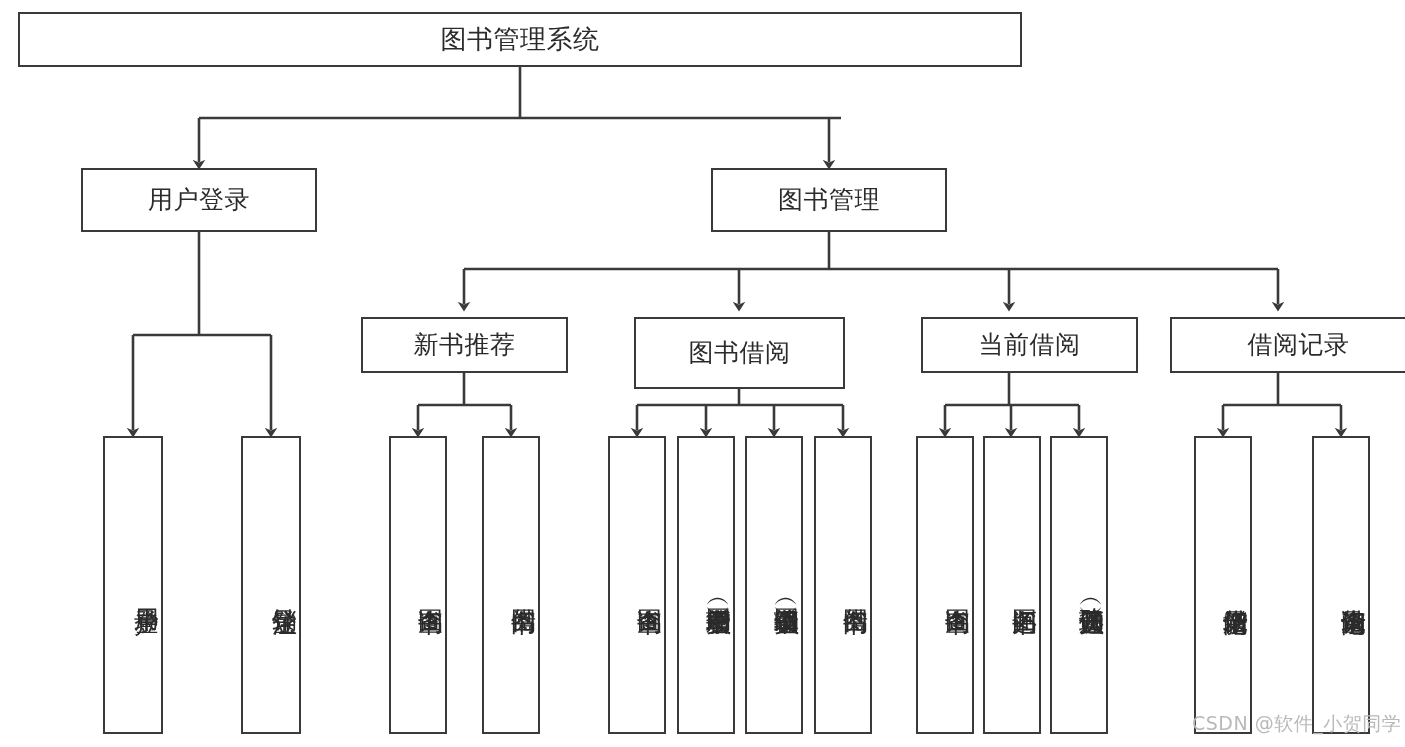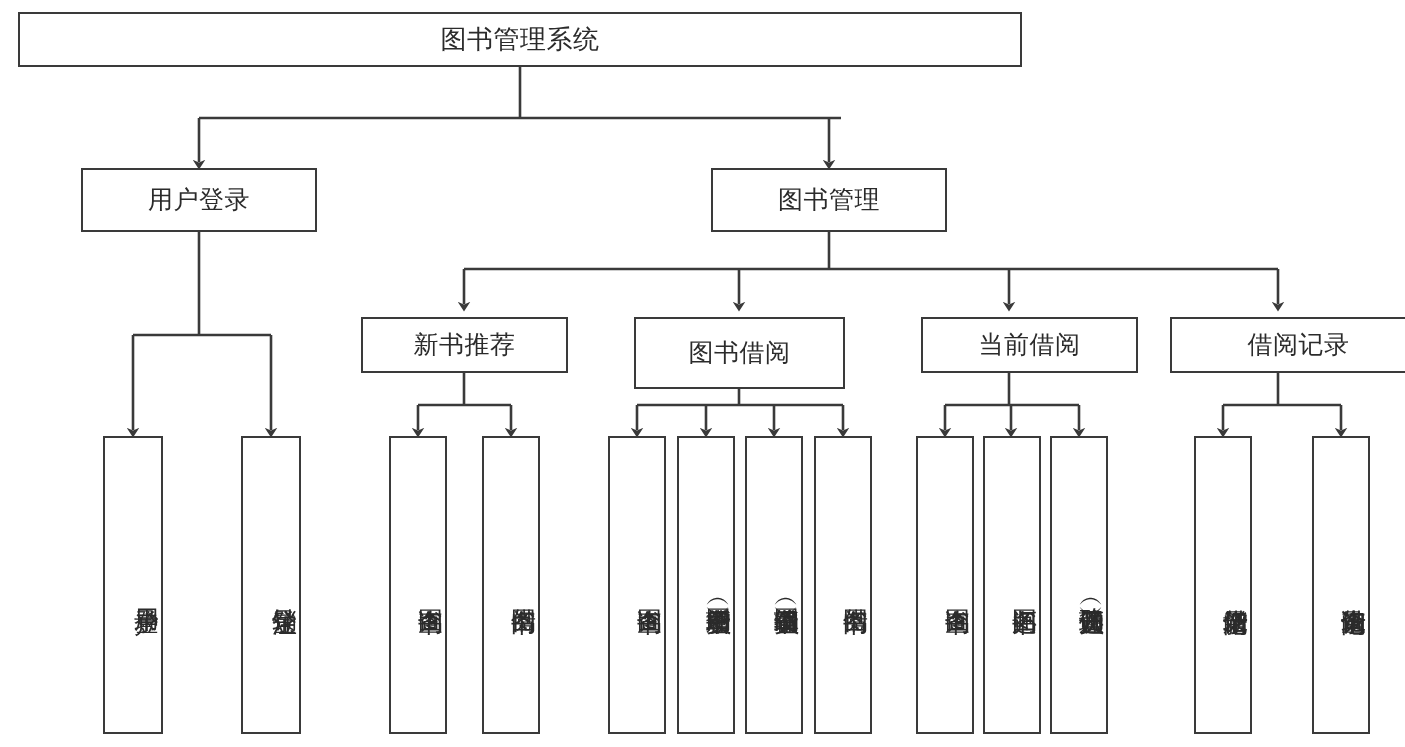--- a/index.html
+++ b/index.html
@@ -181,14 +181,15 @@
     <span class="lbl">确认归还（管理员）</span>
   </div>
 
   <div class="node vert" style="left:1194px; top:436px; width:58px; height:298px;">
     <span class="lbl">新增借阅记录</span>
   </div>
   <div class="node vert" style="left:1312px; top:436px; width:58px; height:298px;">
     <span class="lbl">查询借阅记录</span>
   </div>
 
+  <div class="watermark" style="left:1192px; top:711px;">CSDN @软件_小贺同学</div>
 
 </div>
 
 </body></html>

